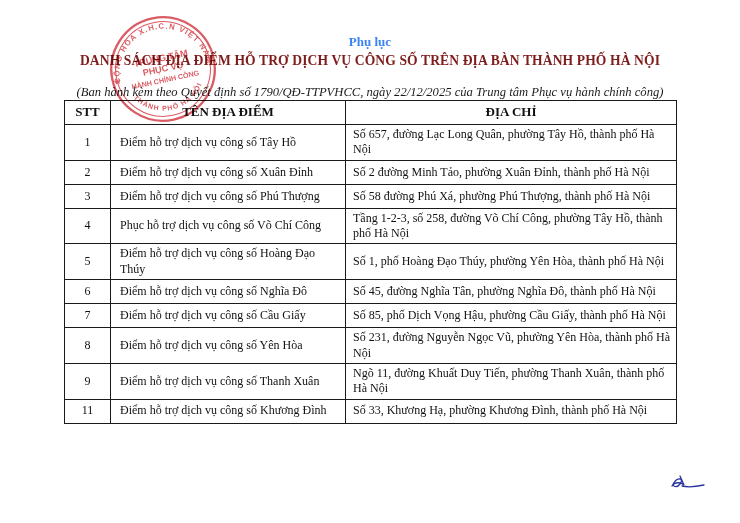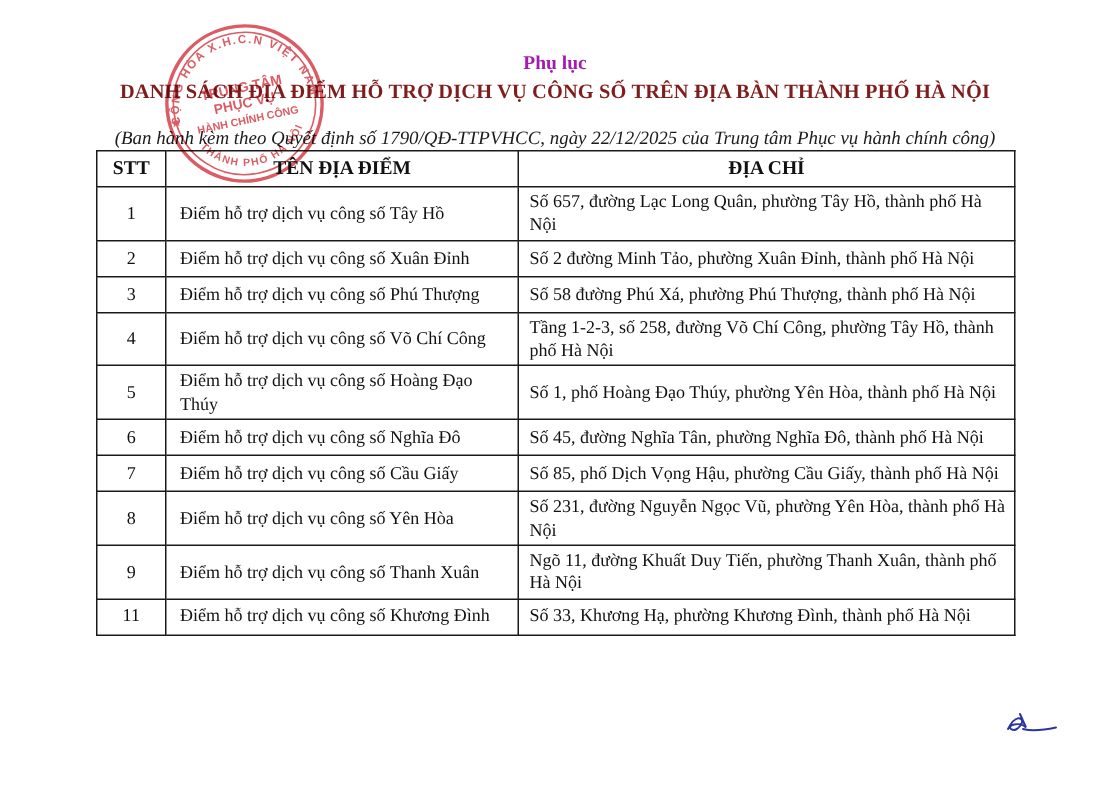--- a/index.html
+++ b/index.html
@@ -1,21 +1,21 @@
 <!DOCTYPE html>
 <html><head>
 <meta charset="utf-8">
 <style>
   html,body{margin:0;padding:0;}
   body{
     width:740px;height:523px;background:#ffffff;position:relative;overflow:hidden;
     font-family:"Liberation Serif","DejaVu Serif",serif;color:#111;
   }
   .doc-header{position:absolute;left:0;top:34px;width:740px;text-align:center;z-index:2;}
-  .doc-heading{font-size:13px;font-weight:bold;color:#a21caf;}
+  .doc-heading{font-size:13px;font-weight:bold;color:#3b82f6;}
   .doc-title{font-size:13.6px;font-weight:bold;color:#7f1d1d;margin-top:3px;letter-spacing:.1px;}
   .doc-subtitle{font-size:12.6px;font-style:italic;color:#1b1b1b;margin-top:16px;}
 
   .stamp{position:absolute;left:103px;top:11px;width:120px;height:116px;z-index:3;
          pointer-events:none;opacity:.88;mix-blend-mode:multiply;}
 
   table.doc-table{
     position:absolute;left:64px;top:100px;width:612px;z-index:2;
     border-collapse:collapse;table-layout:fixed;border-radius:26px;
   }
@@ -87,21 +87,21 @@
         <td class="name">Điểm hỗ trợ dịch vụ công số Xuân Đỉnh</td>
         <td class="address">Số 2 đường  Minh Tảo, phường Xuân Đỉnh, thành phố Hà Nội</td>
       </tr>
       <tr class="data-row">
         <td class="stt">3</td>
         <td class="name">Điểm hỗ trợ dịch vụ công số Phú Thượng</td>
         <td class="address">Số 58 đường Phú Xá, phường Phú Thượng, thành phố Hà Nội</td>
       </tr>
       <tr class="data-row">
         <td class="stt">4</td>
-        <td class="name">Điểm hỗ trợ dịch vụ công số Võ Chí Công</td>
+        <td class="name">Phục hỗ trợ dịch vụ công số Võ Chí Công</td>
         <td class="address">Tầng 1-2-3, số 258, đường Võ Chí Công, phường Tây Hồ, thành phố Hà Nội</td>
       </tr>
       <tr class="data-row">
         <td class="stt">5</td>
         <td class="name">Điểm hỗ trợ dịch vụ công số Hoàng Đạo Thúy</td>
         <td class="address">Số 1, phố Hoàng Đạo Thúy, phường Yên Hòa, thành phố Hà Nội</td>
       </tr>
       <tr class="data-row">
         <td class="stt">6</td>
         <td class="name">Điểm hỗ trợ dịch vụ công số Nghĩa Đô</td>

